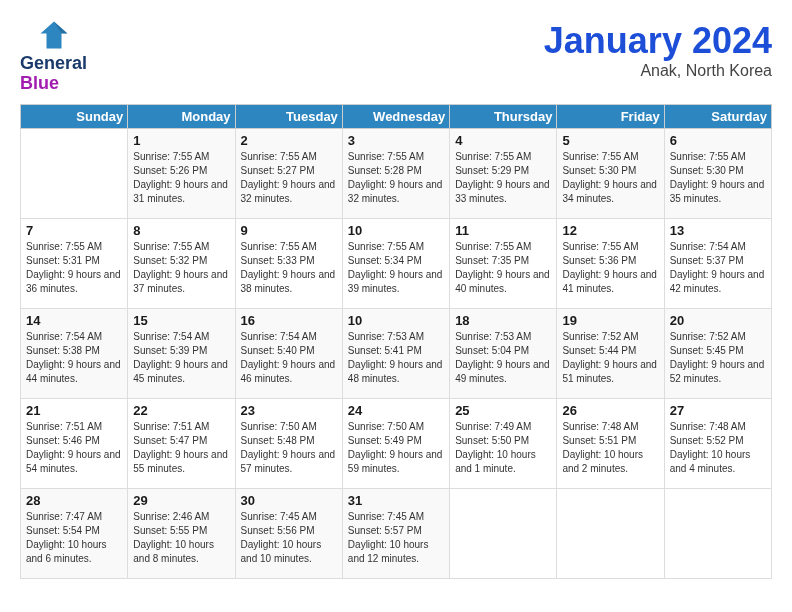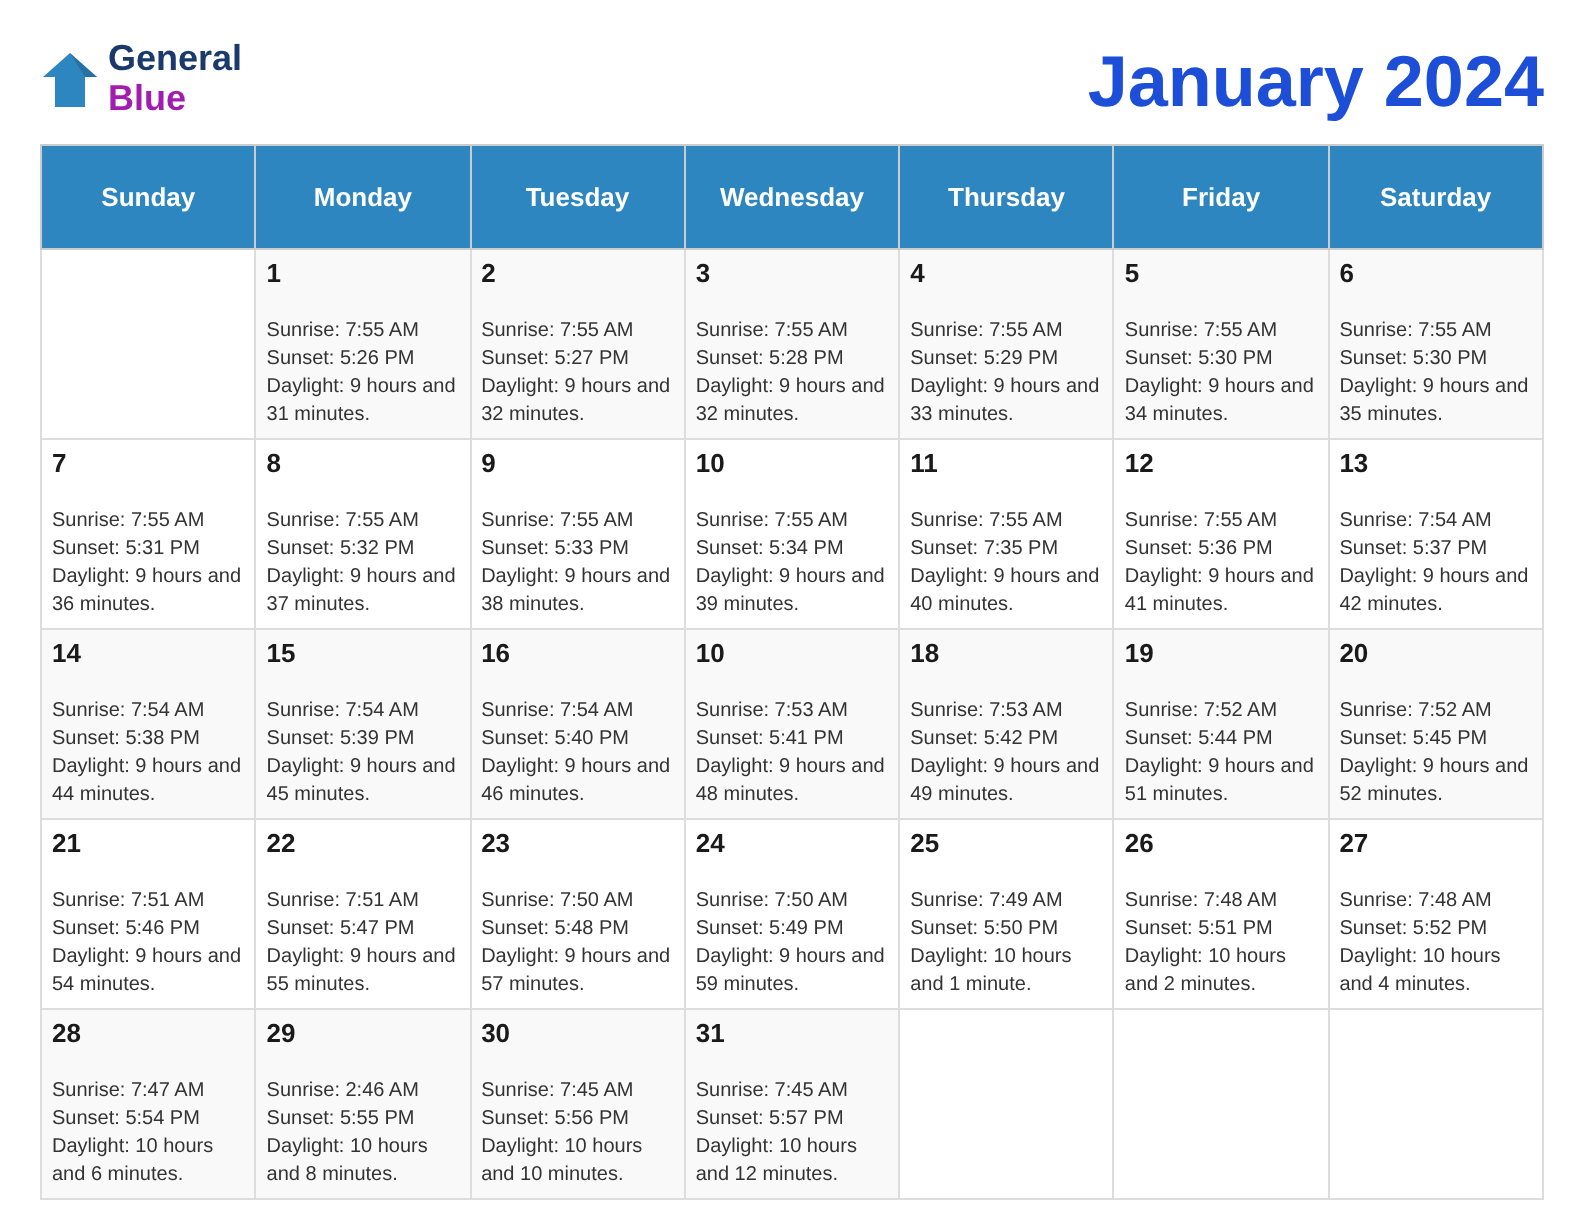--- a/index.html
+++ b/index.html
@@ -13,20 +13,21 @@
     .header {
       display: flex;
       justify-content: space-between;
       align-items: flex-start;
       margin-bottom: 10px;
     }
     .logo {
       display: flex;
       align-items: center;
       gap: 4px;
+      flex-direction: column;
     }
     .logo-text {
       font-size: 18px;
       font-weight: bold;
       color: #1a3a6b;
       line-height: 1.1;
     }
     .logo-text span {
       color: #a21caf;
     }
@@ -49,22 +50,22 @@
     table {
       width: 100%;
       border-collapse: collapse;
       font-size: 11px;
     }
     thead tr {
       background: #2e86c1;
       color: #fff;
     }
     thead th {
-      padding: 18px 4px;
-      text-align: center;
+      padding: 4px 4px;
+      text-align: right;
       font-size: 13px;
       font-weight: bold;
       border: 1px solid #ccc;
     }
     tbody tr {
       background: #fff;
     }
     tbody tr:nth-child(odd) {
       background: #f9f9f9;
     }
@@ -80,40 +81,40 @@
       font-size: 13px;
       font-weight: bold;
       color: #1a1a1a;
       display: block;
       margin-bottom: 2px;
     }
     .day-info {
       font-size: 10px;
       color: #333;
       line-height: 1.4;
-      margin-top: 15px;
     }
     .empty { background: #fff; }
   </style>
 </head>
 <body>
 
 <div class="header">
   <div class="logo">
     <svg class="logo-icon" viewBox="0 0 40 40">
       <polygon points="20,2 38,18 30,18 30,38 10,38 10,18 2,18" fill="#2e86c1"></polygon>
       <polygon points="20,2 38,18 30,18" fill="#1a5276" opacity="0.4"></polygon>
     </svg>
     <div class="logo-text">
       <div>General</div>
       <div><span>Blue</span></div>
     </div>
   </div>
   <div class="title-block">
     <div class="calendar-title">January 2024</div>
+    <div class="calendar-subtitle">Anak, North Korea</div>
   </div>
 </div>
 
 <table>
   <thead>
     <tr>
     <th>Sunday</th>
         <th>Monday</th>
         <th>Tuesday</th>
         <th>Wednesday</th>
@@ -244,21 +245,21 @@
         <td>
           <span class="day-number">10</span>
           <div class="day-info">Sunrise: 7:53 AM
 Sunset: 5:41 PM
 Daylight: 9 hours
 and 48 minutes.</div>
         </td>
         <td>
           <span class="day-number">18</span>
           <div class="day-info">Sunrise: 7:53 AM
-Sunset: 5:42 PM
+Sunset: 5:04 PM
 Daylight: 9 hours
 and 49 minutes.</div>
         </td>
         <td>
           <span class="day-number">19</span>
           <div class="day-info">Sunrise: 7:52 AM
 Sunset: 5:44 PM
 Daylight: 9 hours
 and 51 minutes.</div>
         </td>

